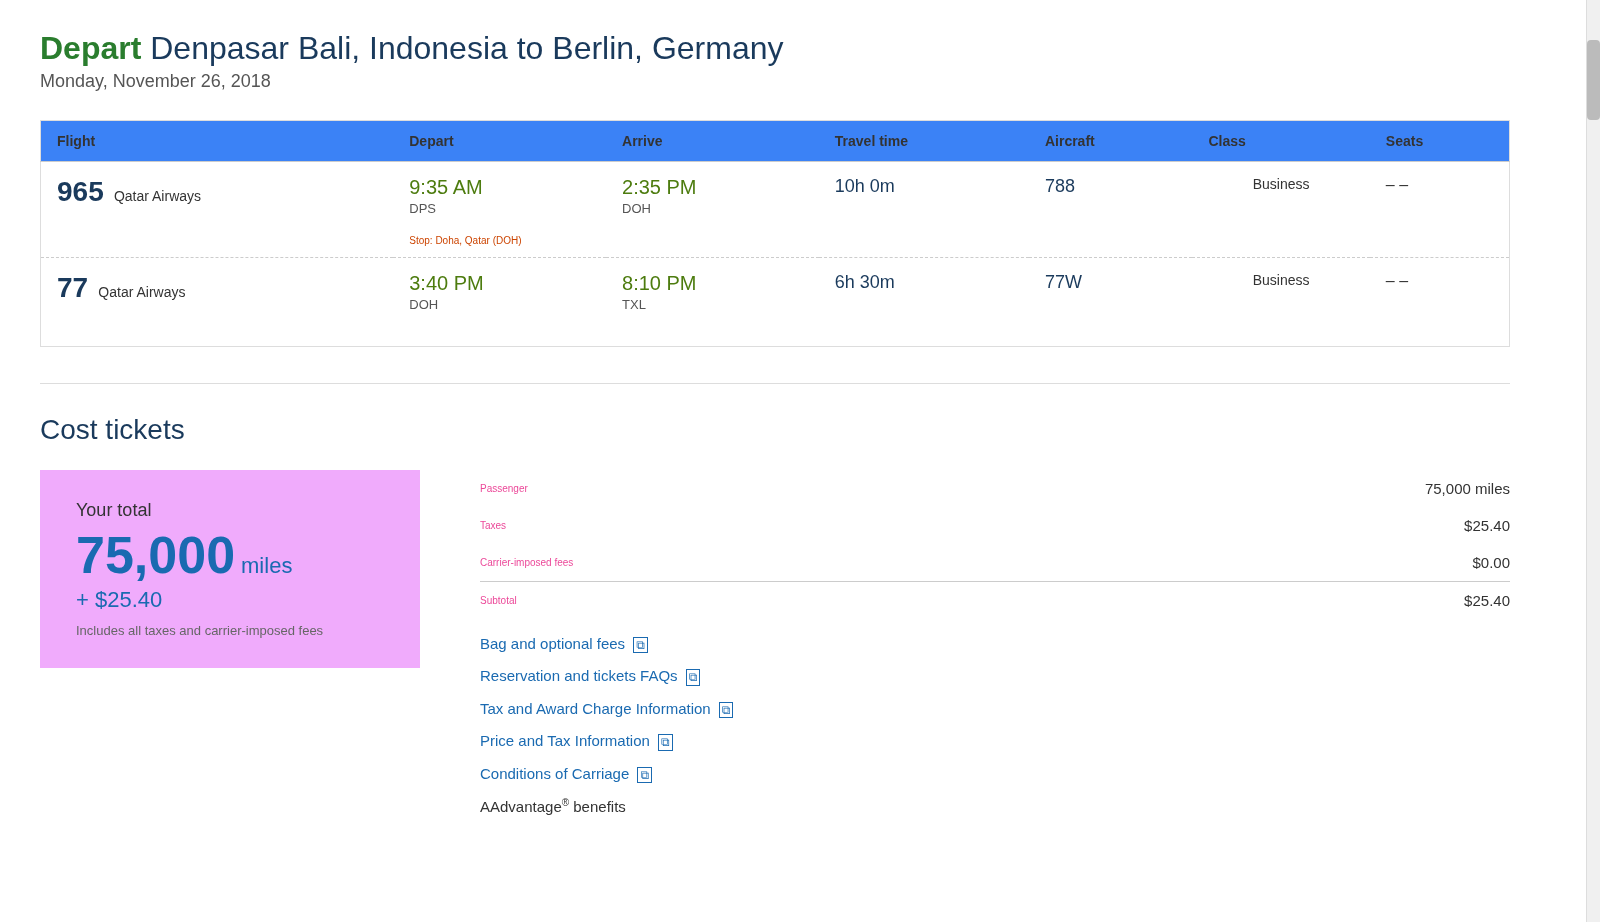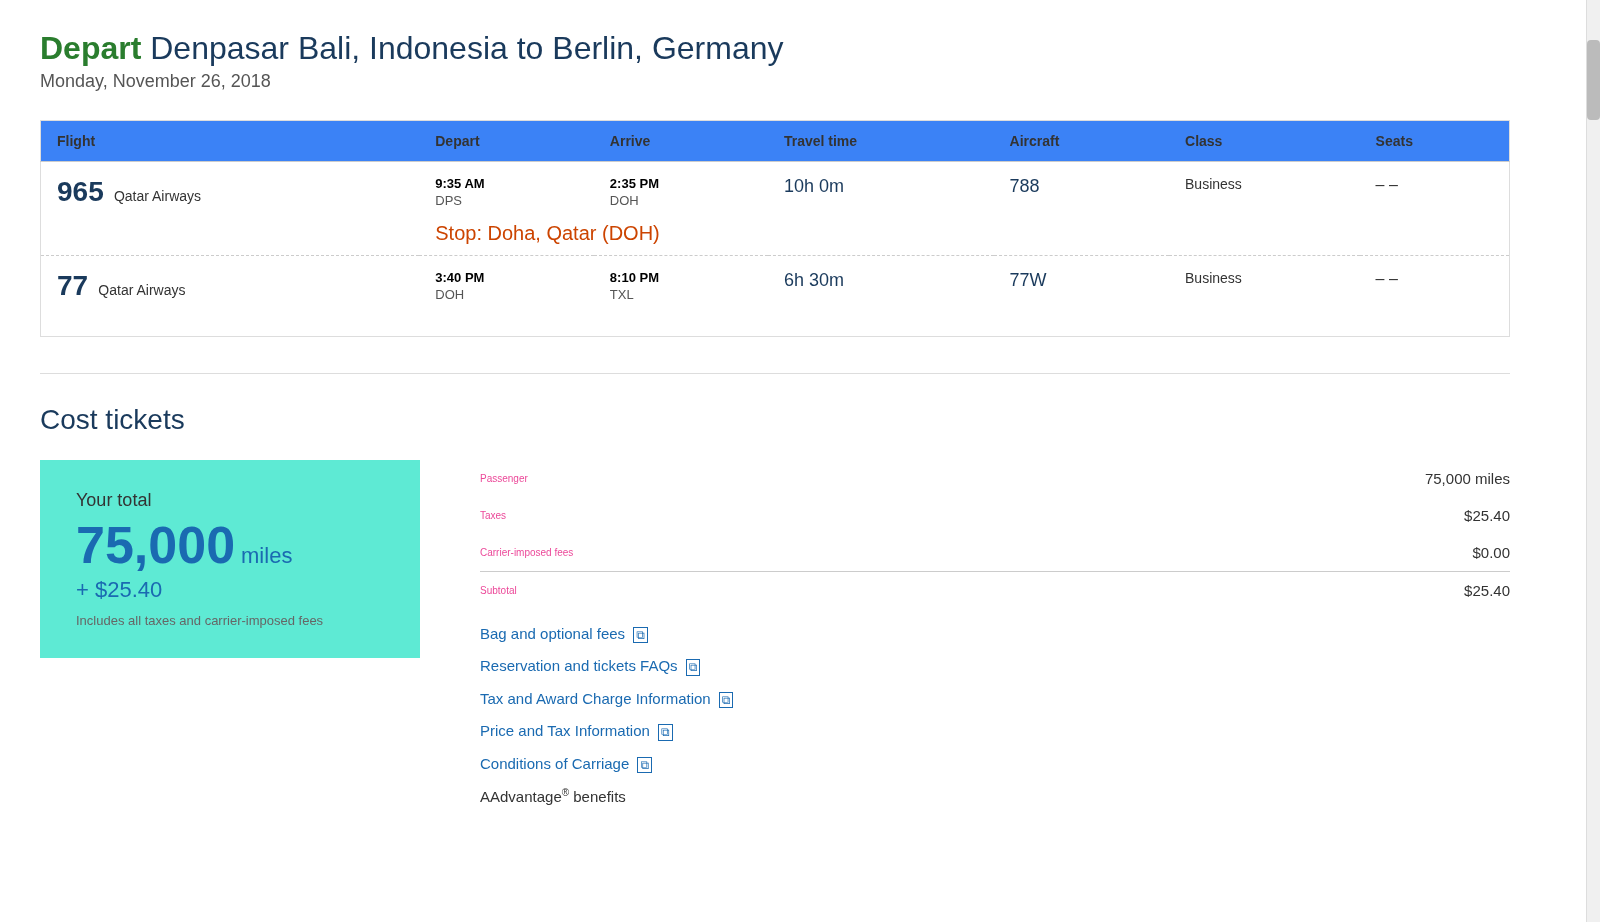--- a/index.html
+++ b/index.html
@@ -67,48 +67,49 @@
       font-weight: bold;
       color: #1a3a5c;
     }
     .airline-name {
       font-size: 14px;
       font-weight: normal;
       color: #333;
       margin-left: 6px;
     }
     .time-main {
-      font-size: 13px;
-      color: #000000;
-      font-weight: bold;
+      font-size: 20px;
+      color: #4d7c0f;
+      font-weight: normal;
     }
     .airport-code {
       font-size: 13px;
       color: #555;
       margin-top: 2px;
     }
     .travel-time {
       font-size: 18px;
       color: #1a3a5c;
     }
     .aircraft-code {
       font-size: 18px;
       color: #1a3a5c;
     }
     .class-text {
       font-size: 14px;
       color: #333;
+      text-align: center;
     }
     .seats-text {
       font-size: 16px;
       color: #333;
     }
     .stop-info {
       color: #cc4400;
-      font-size: 20px;
+      font-size: 10px;
       text-align: right;
     }
 
     
     .section-divider {
       border: none;
       border-top: 1px solid #ddd;
       margin: 10px 0 30px 0;
     }
 
@@ -121,21 +122,21 @@
     }
 
     .cost-layout {
       display: flex;
       gap: 60px;
       align-items: flex-start;
     }
 
     
     .total-box {
-      background: #5eead4;
+      background: #f0abfc;
       padding: 30px 36px;
       min-width: 380px;
       max-width: 420px;
       flex-shrink: 0;
     }
     .total-label {
       font-size: 18px;
       color: #333;
       margin-bottom: 8px;
     }

